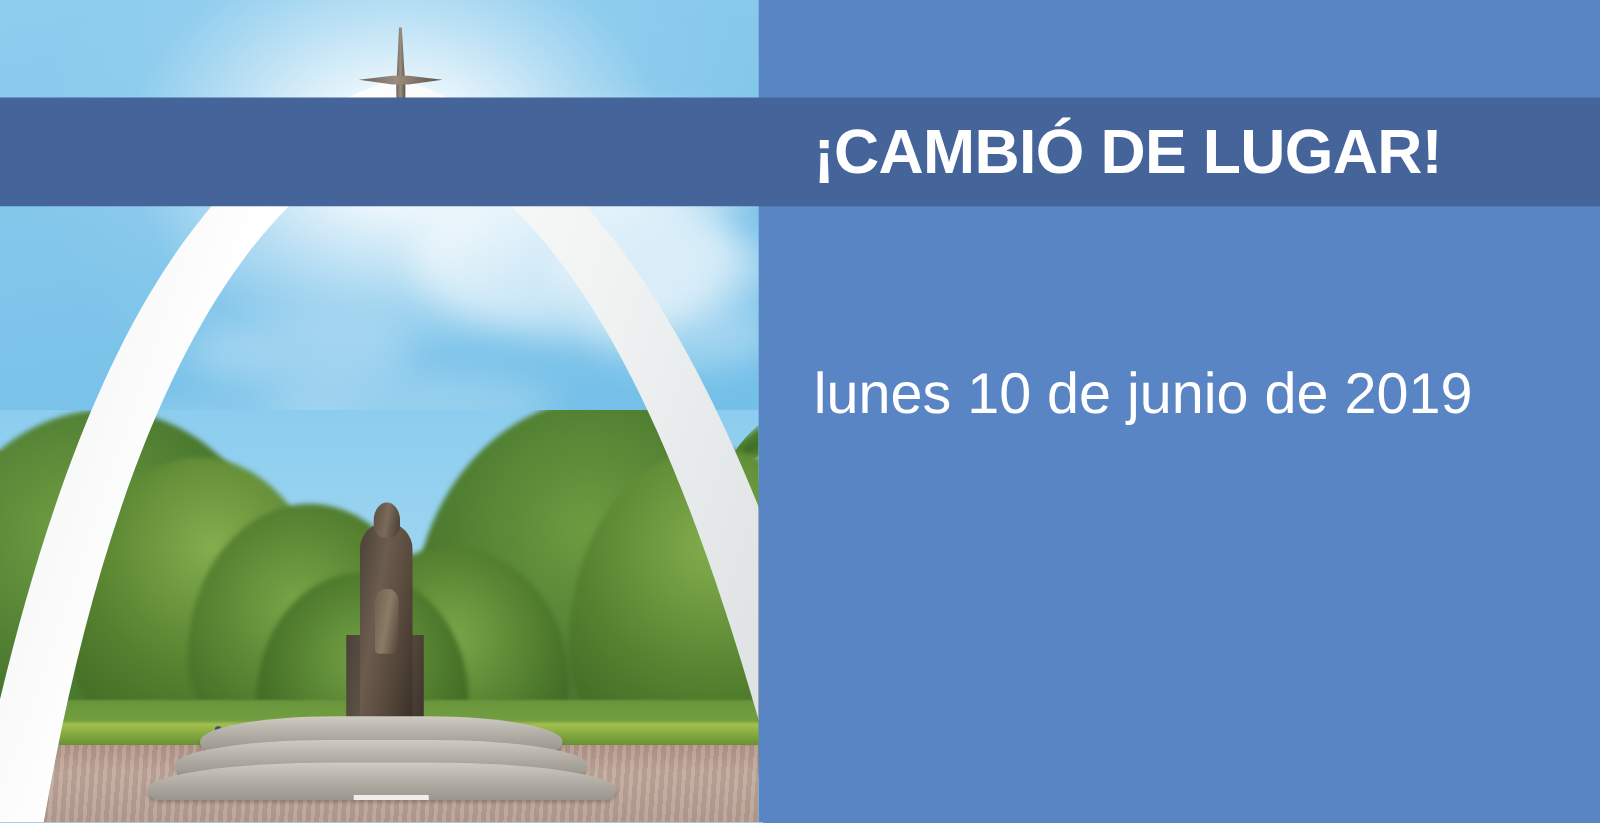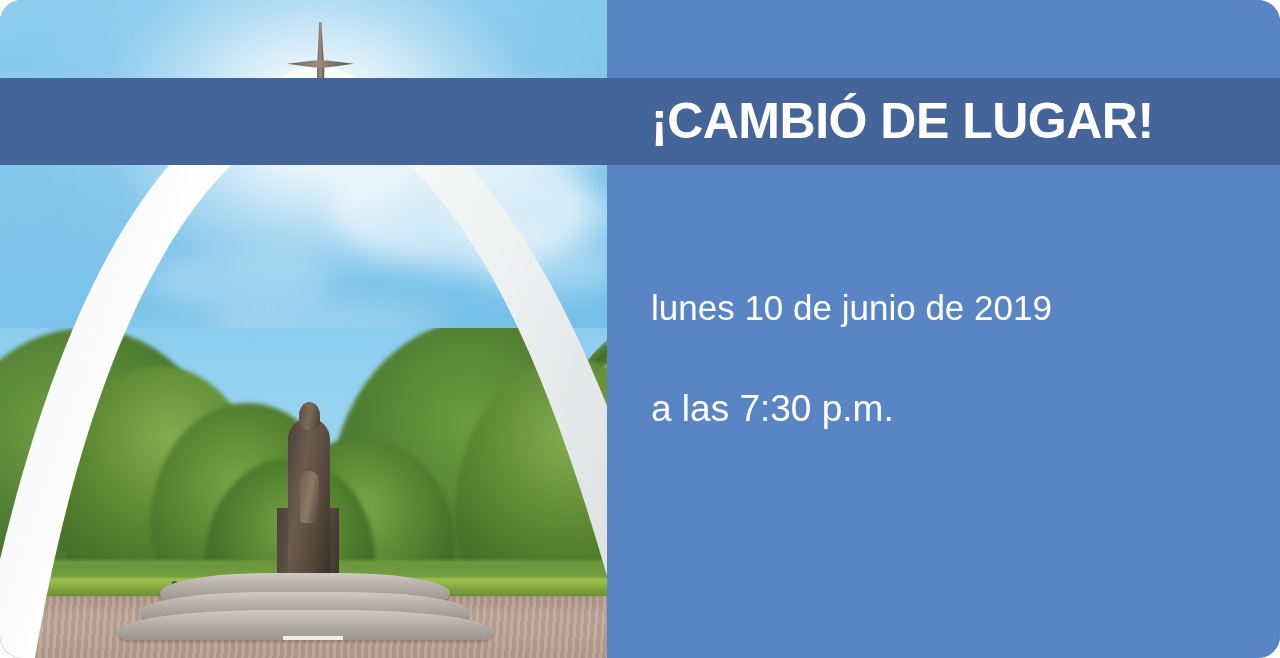--- a/index.html
+++ b/index.html
@@ -10,21 +10,20 @@
   body {
     font-family: "Liberation Sans", sans-serif;
   }
 
   #poster {
     position: relative;
     width: 1280px;
     height: 658px;
     overflow: hidden;
     background: #5a85c4;
-    border-radius: 22px;
   }
 
   
   #photo {
     position: absolute;
     left: 0;
     top: 0;
     width: 607px;
     height: 658px;
     overflow: hidden;
@@ -262,21 +261,21 @@
   }
   .line-title {
     font-size: 45px;
     font-weight: bold;
     letter-spacing: -0.3px;
     line-height: 1.02;
     margin: 0 0 12px 0;
     white-space: nowrap;
   }
   .line-date {
-    font-size: 35px;
+    font-size: 46px;
     font-weight: normal;
     line-height: 1.05;
     margin: 0;
     white-space: nowrap;
   }
   .block-gap { height: 58px; }
   .line-venue {
     font-size: 37px;
     font-weight: normal;
     line-height: 1.28;
@@ -390,17 +389,16 @@
 
     <div id="headline-band">
       <div id="headline-text">¡CAMBIÓ DE LUGAR!</div>
     </div>
 
     <div id="body-block">
       <p class="line-date">lunes 10 de junio de 2019</p>
 
       <div class="block-gap"></div>
 
-      <p class="line-venue">a las 7:30 p.m.</p>
     </div>
   </div>
 
 </div>
 
 </body></html>

